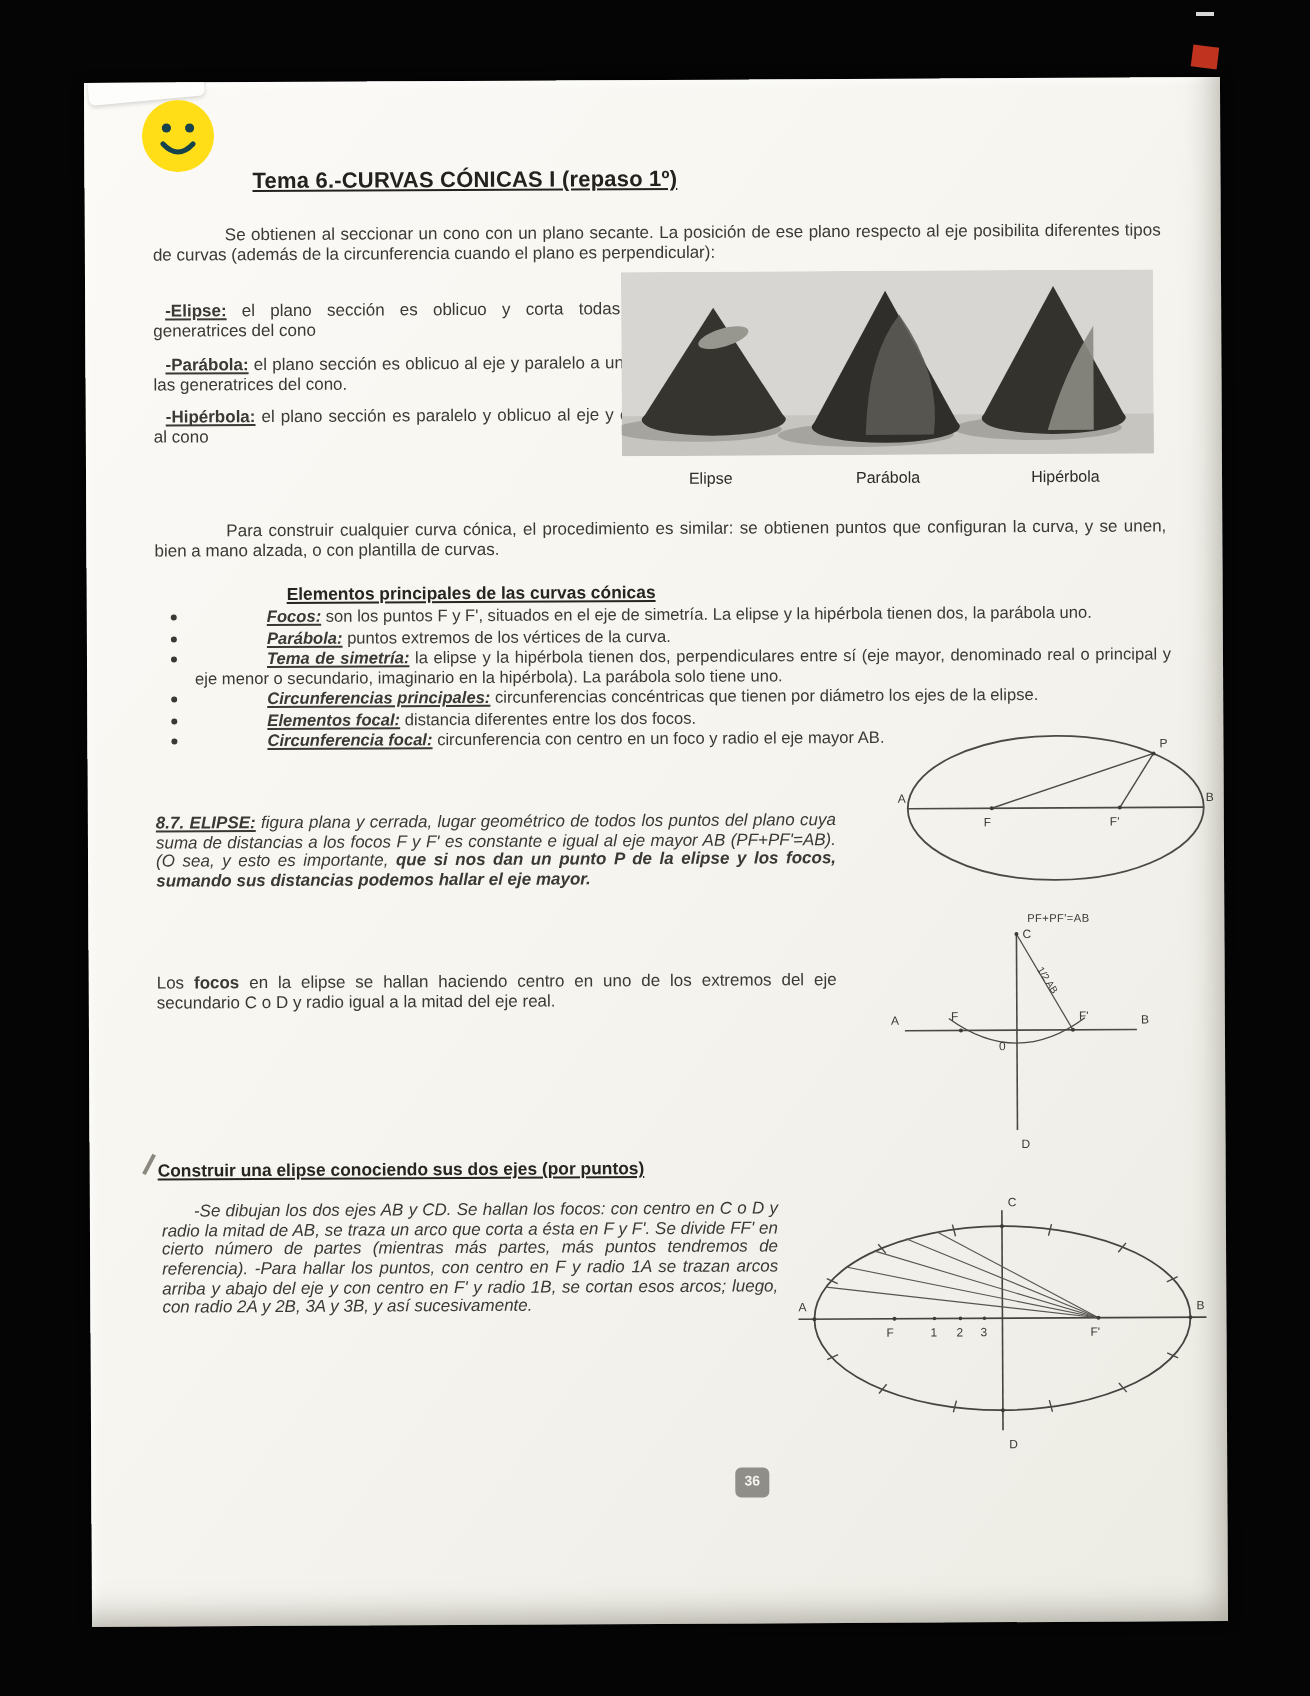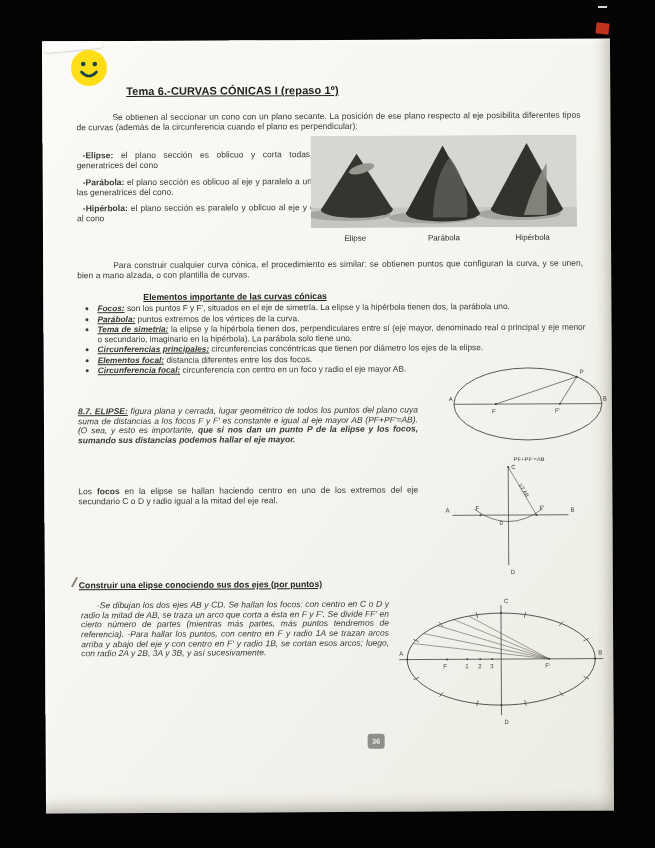--- a/index.html
+++ b/index.html
@@ -32,22 +32,22 @@
   }
   .white-tick { position:absolute; left:598px; top:6px; width:9px; height:2px; background:#d8d8d8; }
   .para { position:absolute; text-align:justify; font-size:8.5px; line-height:1.14; color:#3a3934; }
   .doc-title {
     position:absolute; left:84px; top:44px;
     font-size:11px; font-weight:bold; text-decoration:underline;
     color:#232220; letter-spacing:.1px;
   }
   .indent-lg { text-indent:36px; }
   .indent-sm { text-indent:16px; }
-  .term { font-weight:bold; }
-  .term-italic { font-weight:bold; font-style:italic; text-decoration:underline; }
+  .term { font-weight:bold; text-decoration:underline; }
+  .term-italic { font-weight:bold; font-style:italic; text-decoration:underline;margin-left:36px; }
 
   .defs { position:absolute; left:34px; top:110px; width:252px; }
   .def-item { font-size:8.5px; line-height:1.16; text-align:justify; text-indent:6px; margin-bottom:7px; color:#3a3934; }
 
   .cones-fig { position:absolute; left:268px; top:96px; width:266px; }
   .cone-labels { display:flex; width:266px; margin-top:2px; font-size:8px; color:#2c2b28; }
   .cone-labels span { flex:1; text-align:center; }
 
   .section-heading {
     position:absolute; font-weight:bold; text-decoration:underline;
@@ -140,21 +140,21 @@
     </svg>
     <div class="cone-labels">
       <span>Elipse</span>
       <span>Parábola</span>
       <span>Hipérbola</span>
     </div>
   </div>
 
   <div class="para indent-lg" style="left:34px; top:220px; width:506px;">Para construir cualquier curva cónica, el procedimiento es similar: se obtienen puntos que configuran la curva, y se unen, bien a mano alzada, o con plantilla de curvas.</div>
 
-  <div class="section-heading" style="left:100px; top:251px;">Elementos importante de las curvas cónicas</div>
+  <div class="section-heading" style="left:100px; top:251px;">Elementos principales de las curvas cónicas</div>
 
   <ul class="bullets">
     <li><span class="term-italic">Focos:</span><span> son los puntos F y F', situados en el eje de simetría. La elipse y la hipérbola tienen dos, la parábola uno.</span></li>
     <li><span class="term-italic">Parábola:</span><span> puntos extremos de los vértices de la curva.</span></li>
     <li><span class="term-italic">Tema de simetría:</span><span> la elipse y la hipérbola tienen dos, perpendiculares entre sí (eje mayor, denominado real o principal y eje menor o secundario, imaginario en la hipérbola). La parábola solo tiene uno.</span></li>
     <li><span class="term-italic">Circunferencias principales:</span><span> circunferencias concéntricas que tienen por diámetro los ejes de la elipse.</span></li>
     <li><span class="term-italic">Elementos focal:</span><span> distancia diferentes entre los dos focos.</span></li>
     <li><span class="term-italic">Circunferencia focal:</span><span> circunferencia con centro en un foco y radio el eje mayor AB.</span></li>
   </ul>
 

